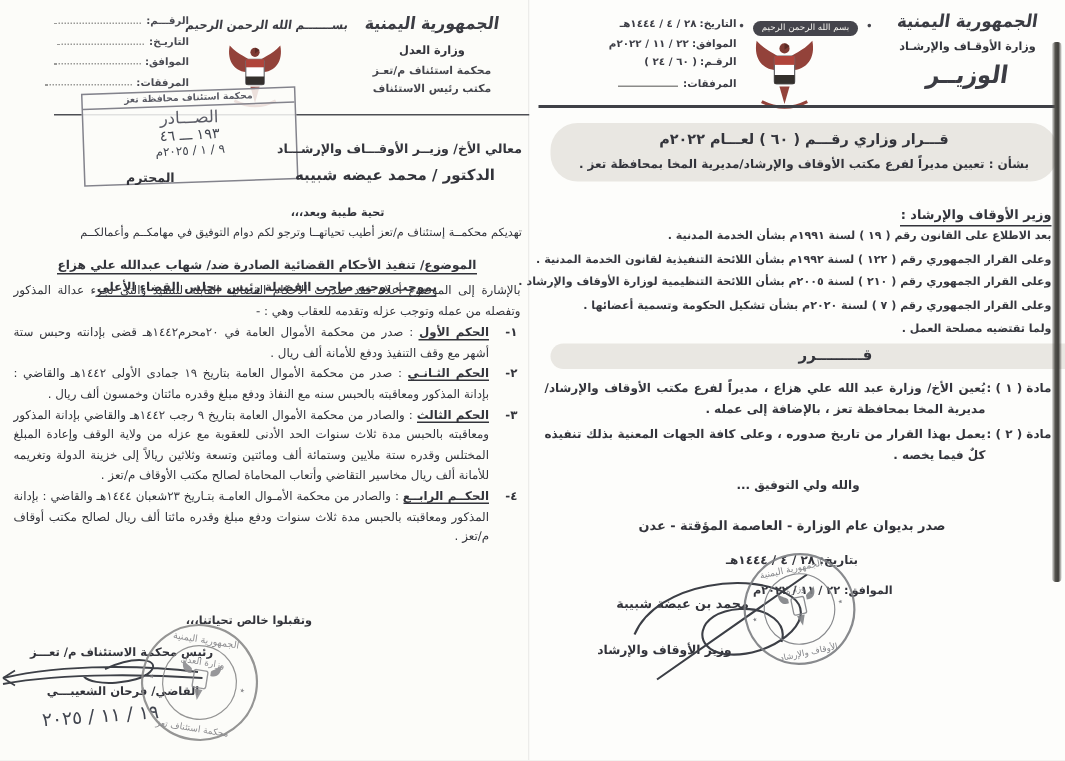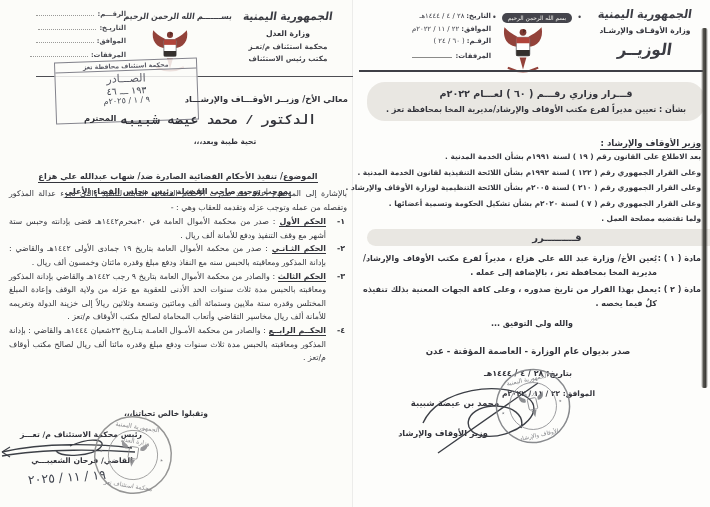--- a/index.html
+++ b/index.html
@@ -32,21 +32,21 @@
 
   
   .doc-line{white-space:nowrap;}
   #lp-body{font-size:7.9px;line-height:13.6px;text-align:justify;}
   .ruling{position:relative;padding-right:21px;}
   .rnum{position:absolute;right:2px;top:0;font-weight:bold;}
   .rtitle{font-weight:bold;border-bottom:1px solid currentColor;}
 
   
   .rf-row{direction:rtl;font-size:6.9px;font-weight:bold;color:#3c3d45;height:12.5px;white-space:nowrap;}
-  .rf-value{font-weight:normal;margin-right:2px;}
+  .rf-value{font-weight:bold;margin-right:2px;}
   .rf-blank{display:inline-block;width:40px;border-bottom:1px solid #8b8b89;height:7px;margin-right:3px;}
   .band{background:#e9e7e2;border-radius:18px;}
   #rp-articles{font-size:8px;line-height:14px;text-align:justify;font-weight:bold;color:#34353c;}
   .article{position:relative;padding-right:44px;margin-bottom:3px;}
   .alabel{position:absolute;right:0;top:0;}
   .pre-line{font-size:7.4px;font-weight:bold;margin-bottom:6.5px;white-space:nowrap;color:#37383f;}
   .bism-blob{background:#45454c;color:#f4f3ee;border-radius:9px;font-size:5.8px;
              padding:2px 6px;text-align:center;white-space:nowrap;}
   .bism-dot{color:#45454c;font-size:8px;}
   .stamp-svg{opacity:.9;}
@@ -92,26 +92,27 @@
 
     <div id="lp-outbox" class="abs rtl">
       <div class="obx-title">محكمة استئناف محافظة تعز</div>
       <div class="obx-sader">الصـــادر</div>
       <div id="obx-num" class="hand">١٩٣ ـــ ٤٦</div>
       <div id="obx-date" class="hand">٩ / ١ / ٢٠٢٥م</div>
     </div>
 
     <div class="abs rtl" style="top:94px;left:150px;width:198px;text-align:right;">
       <div class="b doc-line" style="font-size:8.4px;">معالي الأخ/ وزيــر الأوقـــاف والإرشـــاد</div>
-      <div class="b doc-line" style="font-size:13px;margin-top:8px;margin-right:32px;font-family:Liberation Mono, monospace;">الدكتور / محمد عيضه شبيبه</div>
+      <div class="b doc-line" style="font-size:10px;margin-top:8px;margin-right:18px;">الدكتور / محمد عيضه شبيبه</div>
     </div>
     <div class="abs b rtl" style="top:113px;left:84px;font-size:8.4px;">المحترم</div>
 
     <div class="abs rtl b" style="top:137px;left:180px;width:90px;font-size:7.4px;text-align:center;">تحية طيبة وبعد،،،</div>
 
+    <div class="abs rtl doc-line" style="top:150px;left:8px;width:340px;font-size:7.5px;">تهديكم محكمــة إستئناف م/تعز أطيب تحياتهــا وترجو لكم دوام التوفيق في مهامكــم وأعمالكــم</div>
 
     <div class="abs rtl center" style="top:164px;left:8px;width:340px;">
       <span class="b u" style="font-size:8.1px;">الموضوع/ تنفيذ الأحكام القضائية الصادرة ضد/ شهاب عبدالله علي هزاع</span>
     </div>
     <div class="abs rtl center" style="top:179px;left:8px;width:340px;">
       <span class="b u" style="font-size:8.1px;">بموجب توجيه صاحب الفضيلة رئيس مجلس القضاء الأعلى</span>
     </div>
 
     <div id="lp-body" class="abs rtl" style="top:187px;left:9px;width:338px;">
       <div style="margin-bottom:1px;">بالإشارة إلى الموضوع أعلاه فقد صدرت الأحكام القضائية القابلة للتنفيذ والتي تجزء عدالة المذكور وتفصله من عمله وتوجب عزله وتقدمه للعقاب وهي : -</div>

